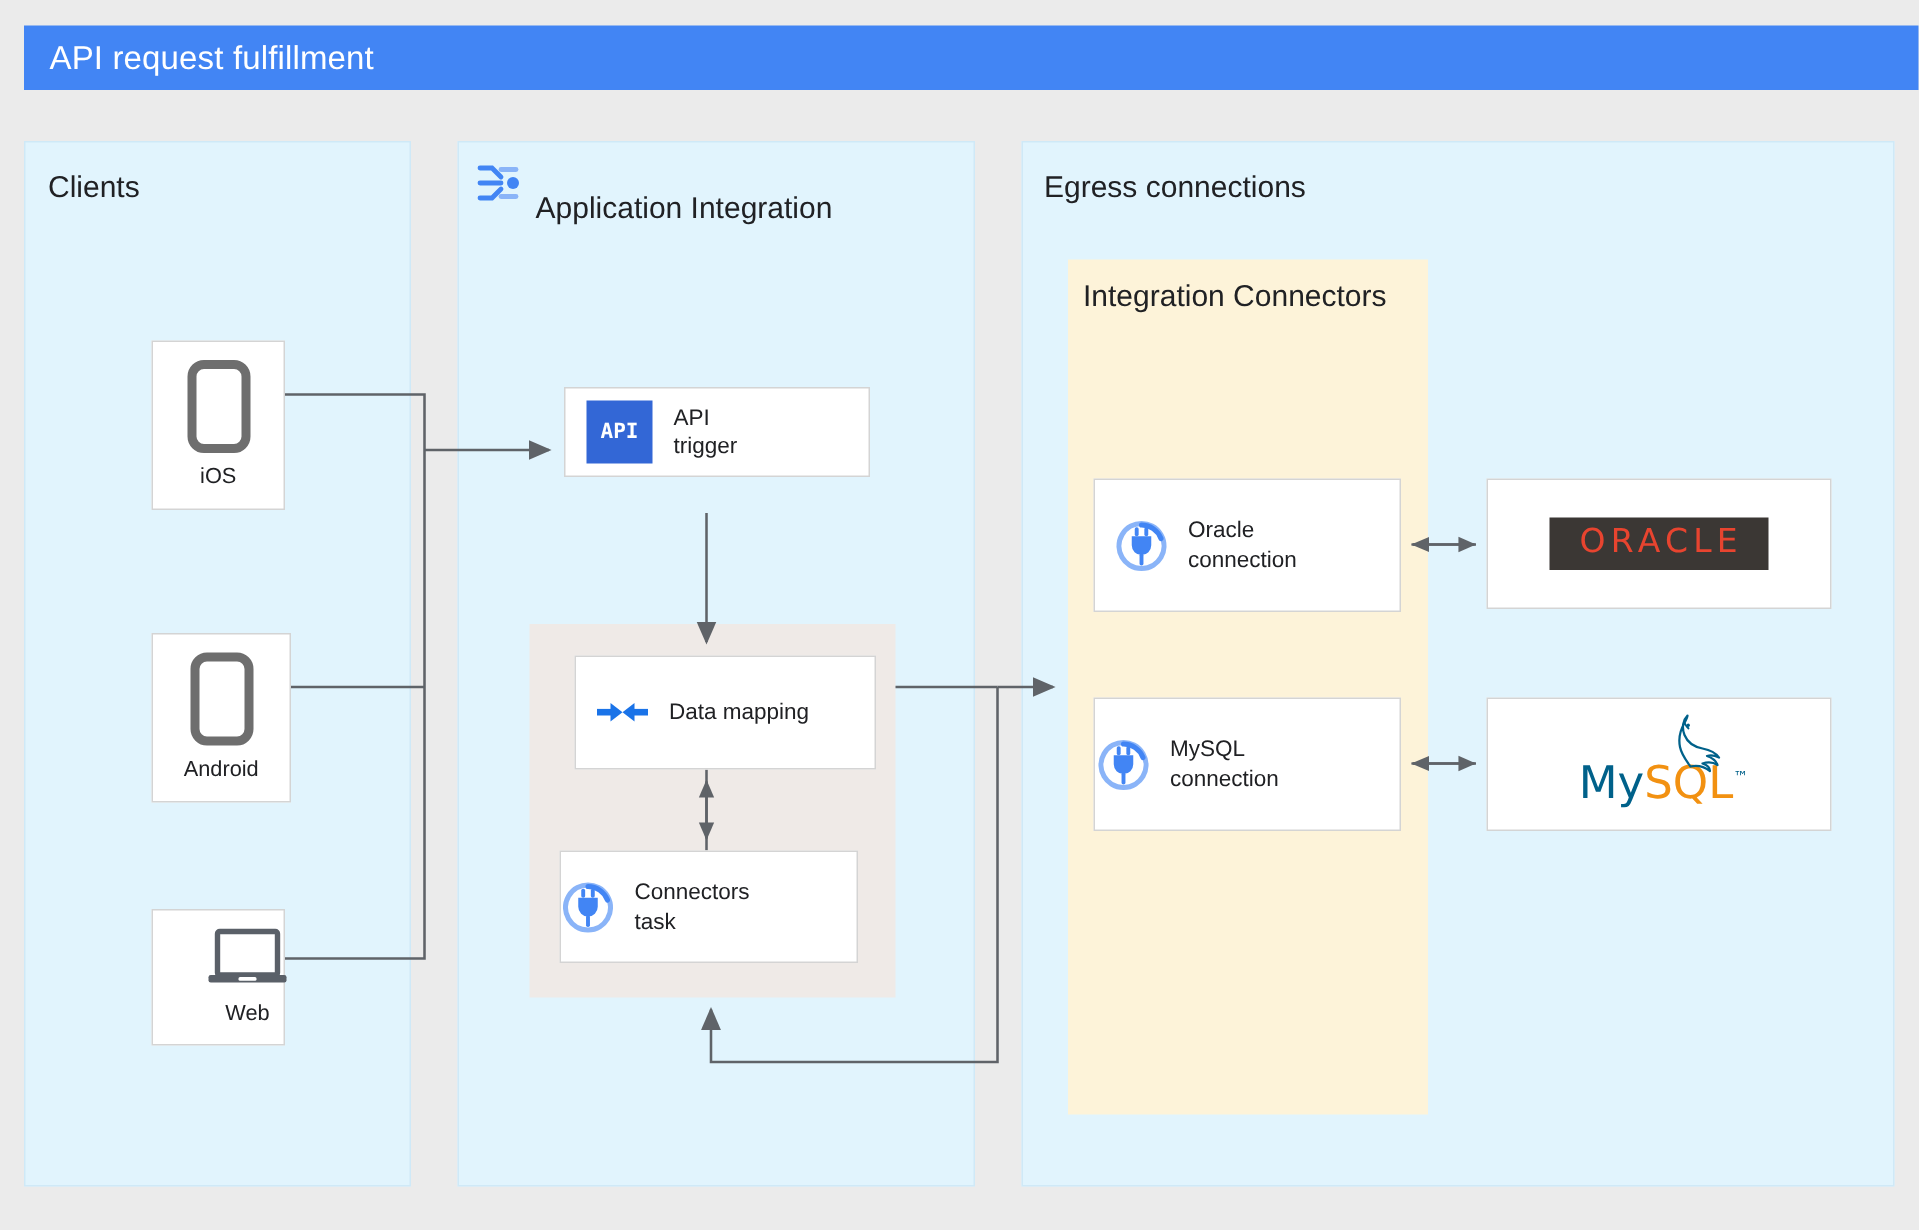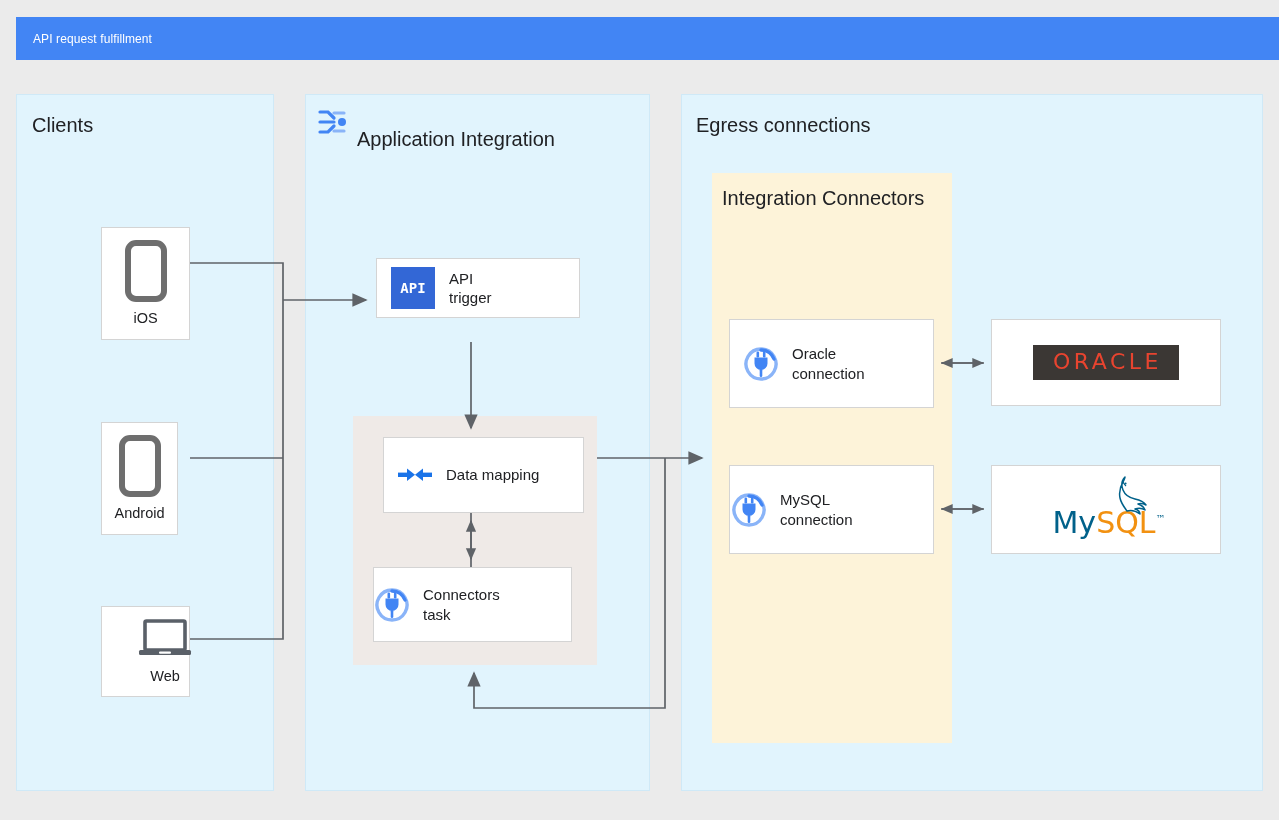--- a/index.html
+++ b/index.html
@@ -30,21 +30,21 @@
     width: 1263px;
     height: 43px;
     background: #4285f4;
     display: flex;
     align-items: center;
     box-sizing: border-box;
     padding-left: 17px;
   }
   .header-title {
     color: #ffffff;
-    font-size: 12px;
+    font-size: 22px;
     letter-spacing: 0.1px;
   }
 
   
   .panel {
     position: absolute;
     background: #e1f4fd;
     border: 1px solid #cfe9f7;
     box-sizing: border-box;
   }
@@ -98,21 +98,21 @@
     align-items: center;
     margin-top: 20px;
   }
   .device .node-label {
     font-size: 14.5px;
     margin-top: 7px;
     text-align: center;
   }
 
   #node-ios     { left: 101px; top: 207px; width: 89px; height: 113px; }
-  #node-android { left: 101px; top: 402px; width: 77px; height: 113px; }
+  #node-android { left: 101px; top: 402px; width: 93px; height: 113px; }
   #node-web     { left: 101px; top: 586px; width: 89px; height: 91px; padding-left: 39px; }
 
   
   #node-api-trigger { left: 376px; top: 258px; width: 204px; height: 60px; padding-left: 14px; }
   #node-data-map    { left: 383px; top: 437px; width: 201px; height: 76px; padding-left: 14px; }
   #node-conn-task   { left: 373px; top: 567px; width: 199px; height: 75px; padding-left: 1px; }
 
   #node-oracle-conn { left: 729px; top: 319px; width: 205px; height: 89px; padding-left: 14px; }
   #node-mysql-conn  { left: 729px; top: 465px; width: 205px; height: 89px; padding-left: 2px; }
 

